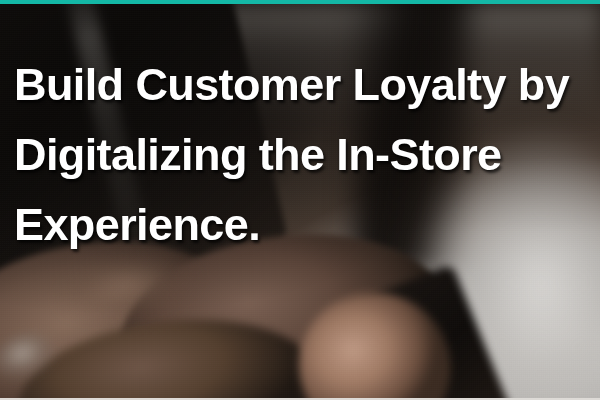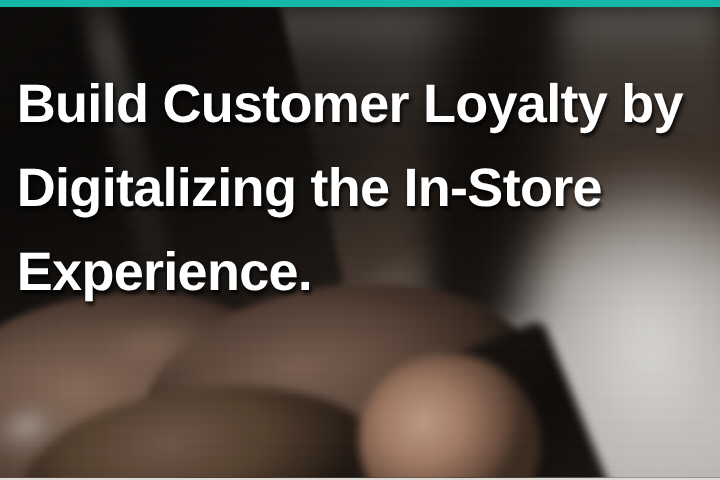--- a/index.html
+++ b/index.html
@@ -14,21 +14,21 @@
     font-family: "Liberation Sans", sans-serif;
   }
 
   .hero-banner {
     position: relative;
     width: 600px;
     height: 400px;
     overflow: hidden;
     background: #0d0b0a;
     box-sizing: border-box;
-    border-top: 6px solid #14b8a6;
+    border-top: 4px solid #14b8a6;
     border-bottom: 2px solid #dedbd7;
   }
 
   
   .photo-layer {
     position: absolute;
     inset: 0;
     overflow: hidden;
   }
 

